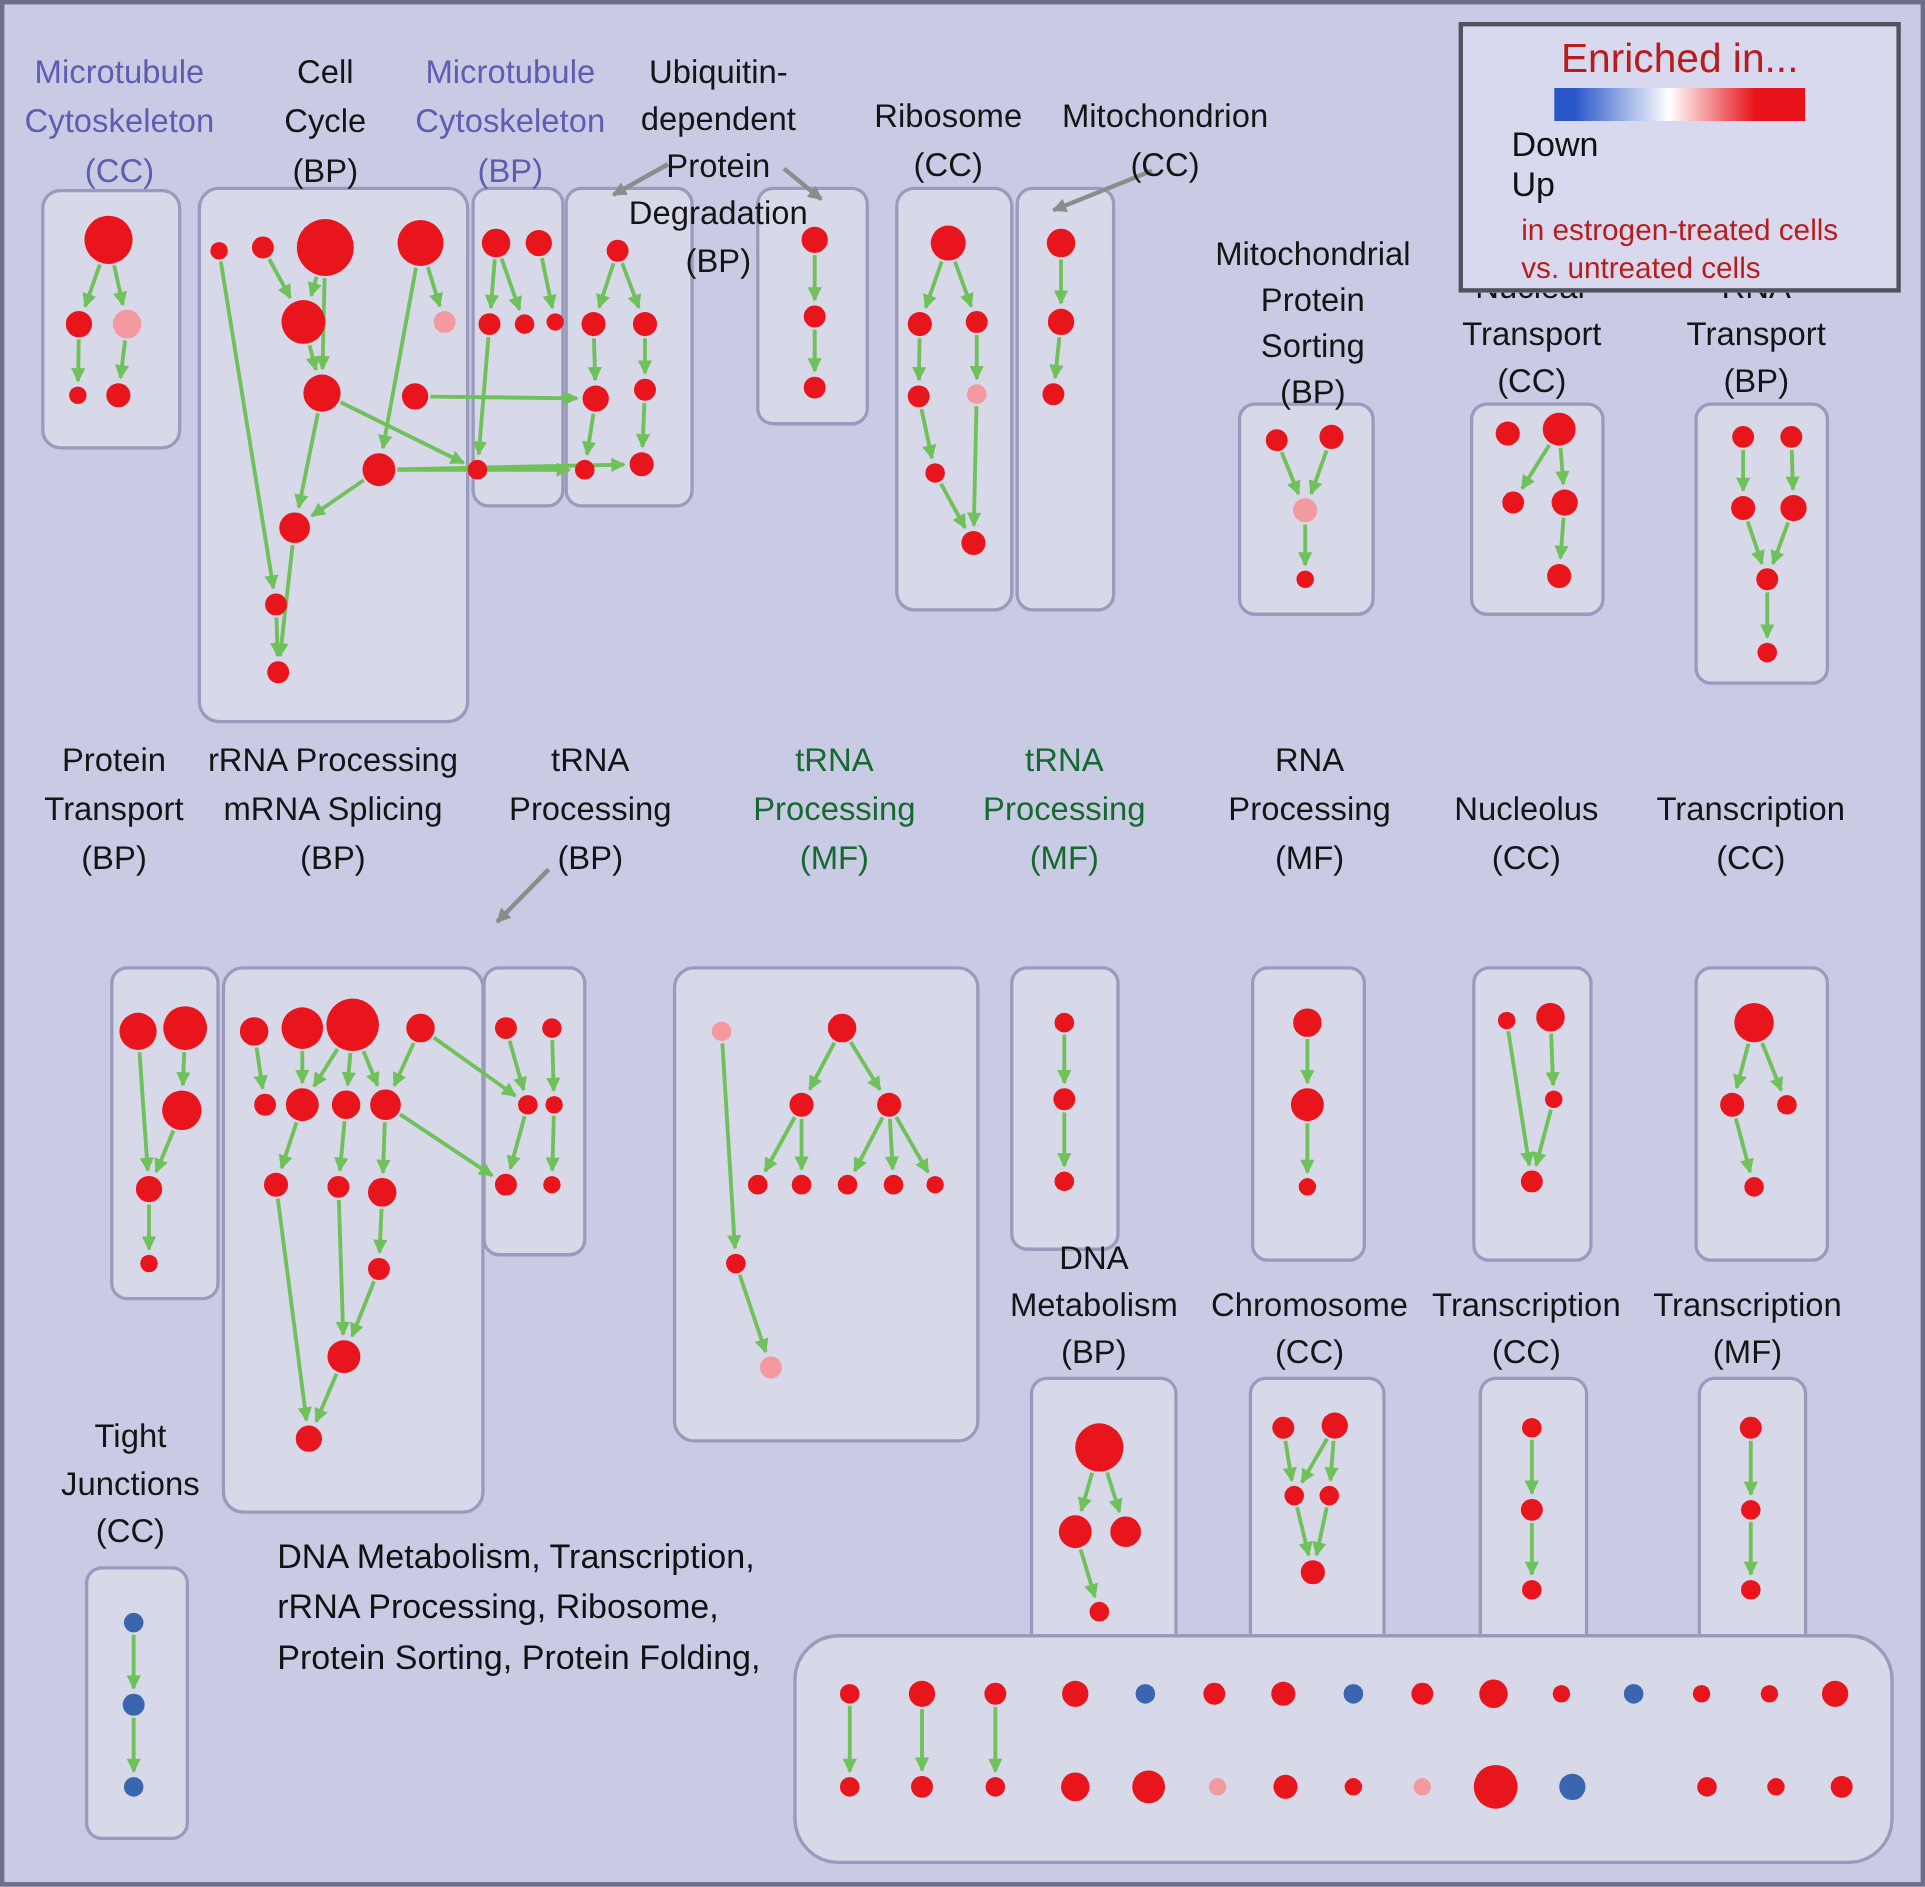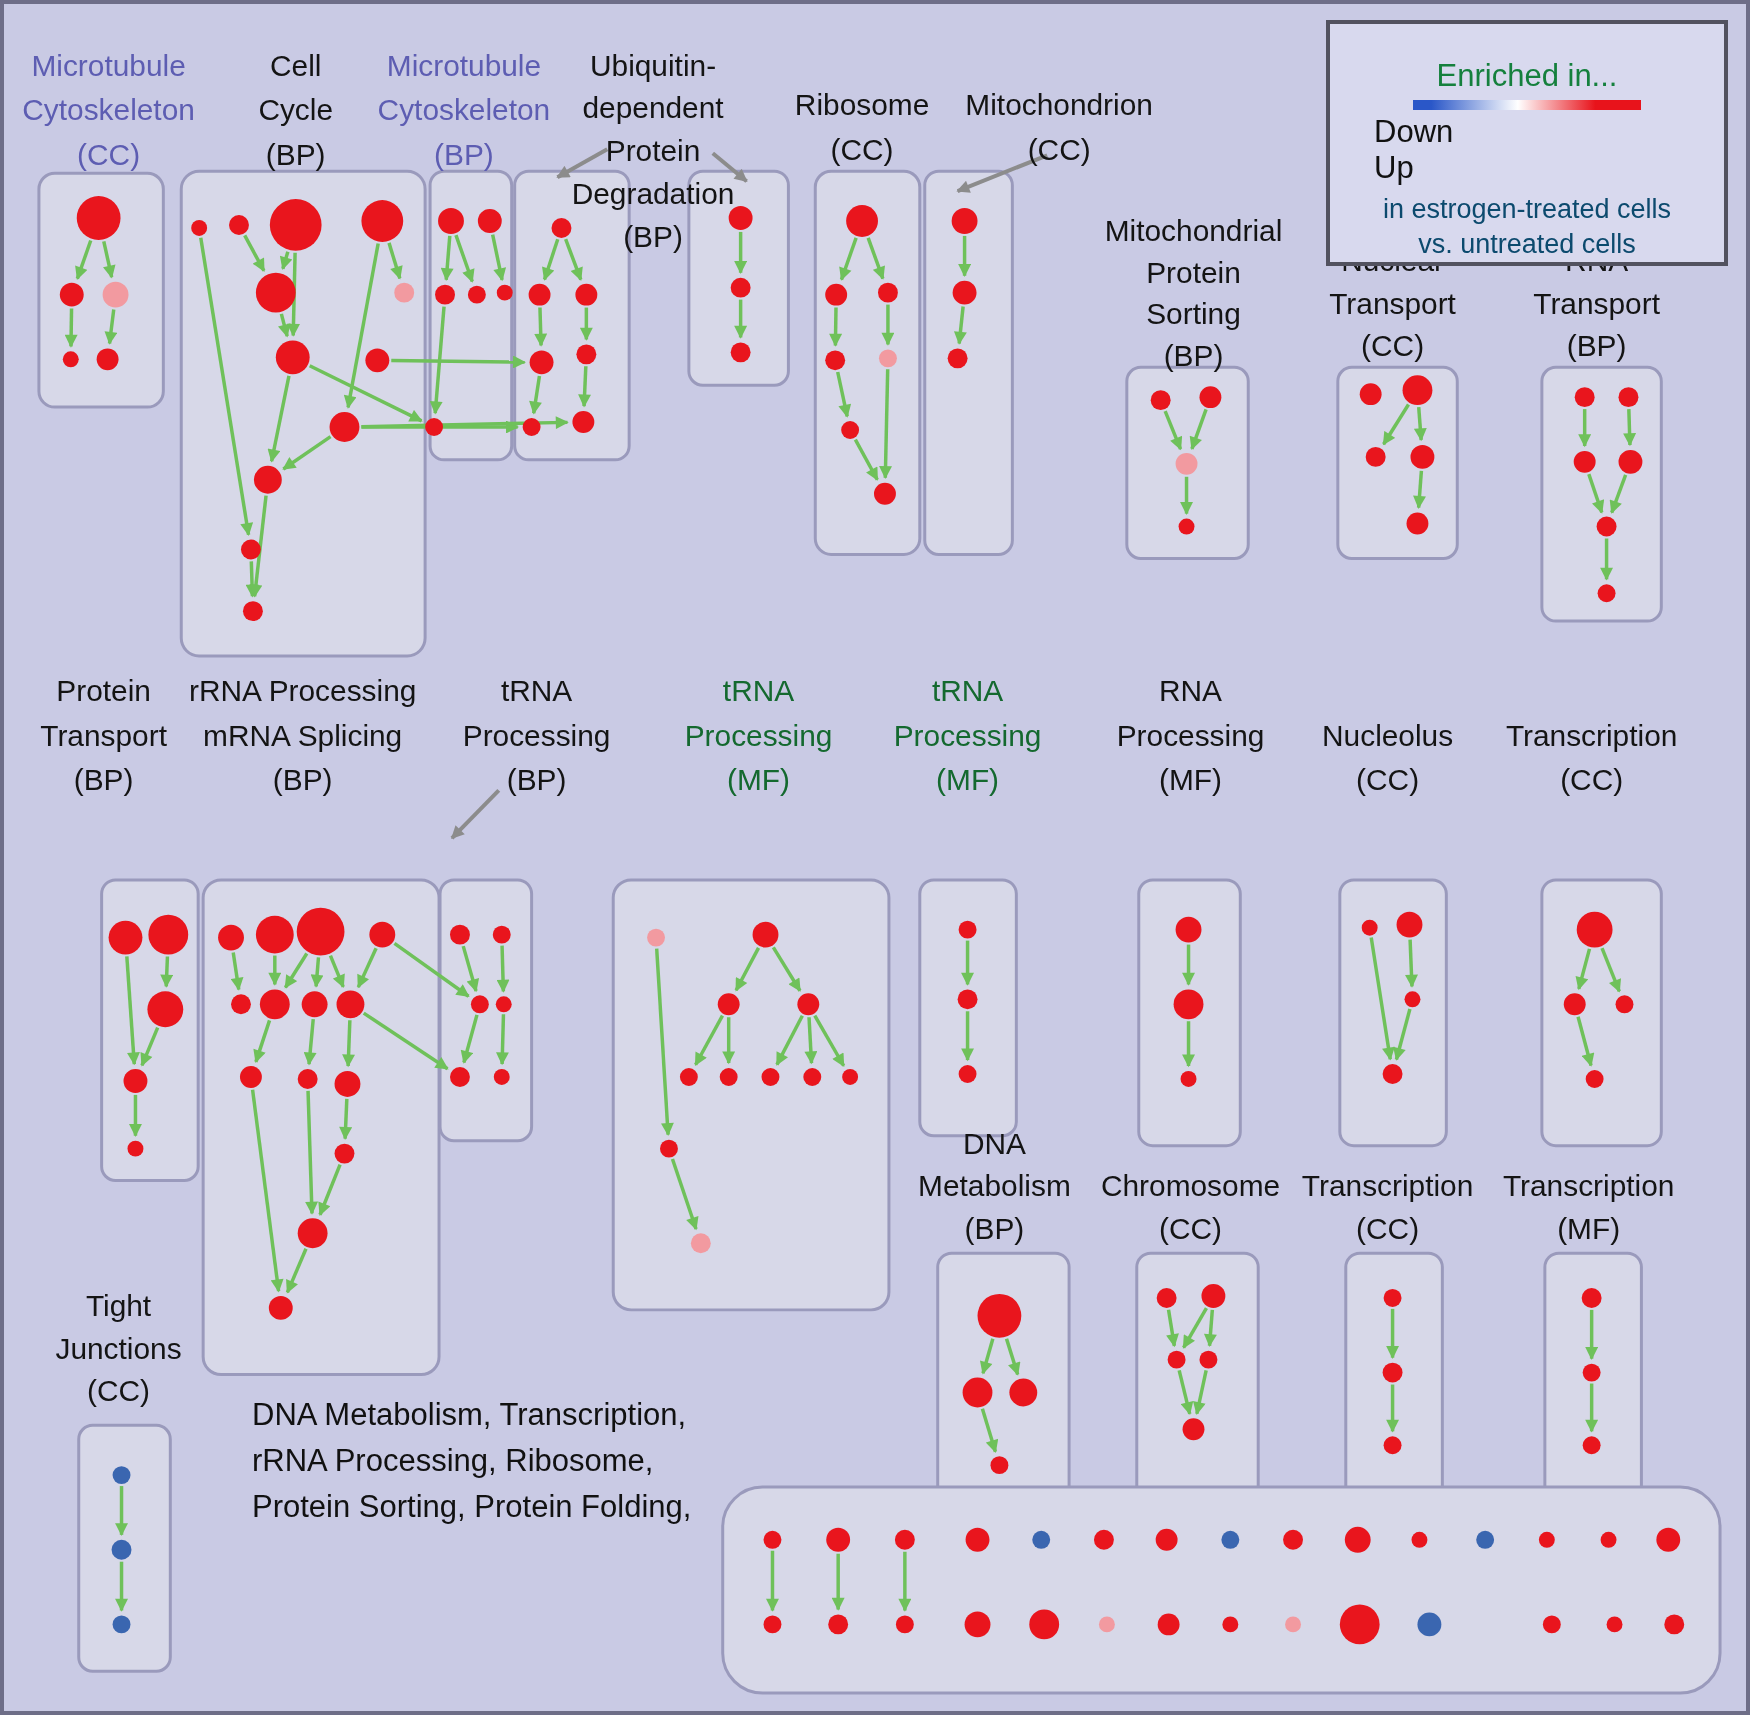--- a/index.html
+++ b/index.html
@@ -13,24 +13,24 @@
     overflow:hidden;
     text-decoration:underline;
   }
   svg.diagram{position:absolute;left:0;top:0;width:100%;height:100%;}
   .legend{
     position:absolute;left:1322px;top:16px;width:402px;height:246px;
     border:4px solid #52525f;background:#d8d9ee;
     display:flex;flex-direction:column;align-items:center;
     padding-top:8px;z-index:5;
   }
-  .legend-title{font-size:31px;color:#15803d;margin-top:26px;}
+  .legend-title{font-size:37px;color:#b91c1c;}
   .legend-bar{width:228px;height:44px;margin-top:6px;}
   .legend-downup{width:306px;display:flex;justify-content:flex-end;font-size:31px;color:#111;margin-top:4px;flex-direction:column;}
-  .legend-sub{font-size:27px;line-height:35px;text-align:center;color:#0c4a6e;margin-top:6px;}
+  .legend-sub{font-size:27px;line-height:35px;color:#b91c1c;margin-top:6px;}
   .note{
     position:absolute;left:248px;top:1388px;
     font-size:31px;line-height:46px;color:#111;z-index:4;
   }
   text{font-family:"Liberation Sans", sans-serif;}
 </style>
 </head>
 <body>
 
 <div class="canvas">

